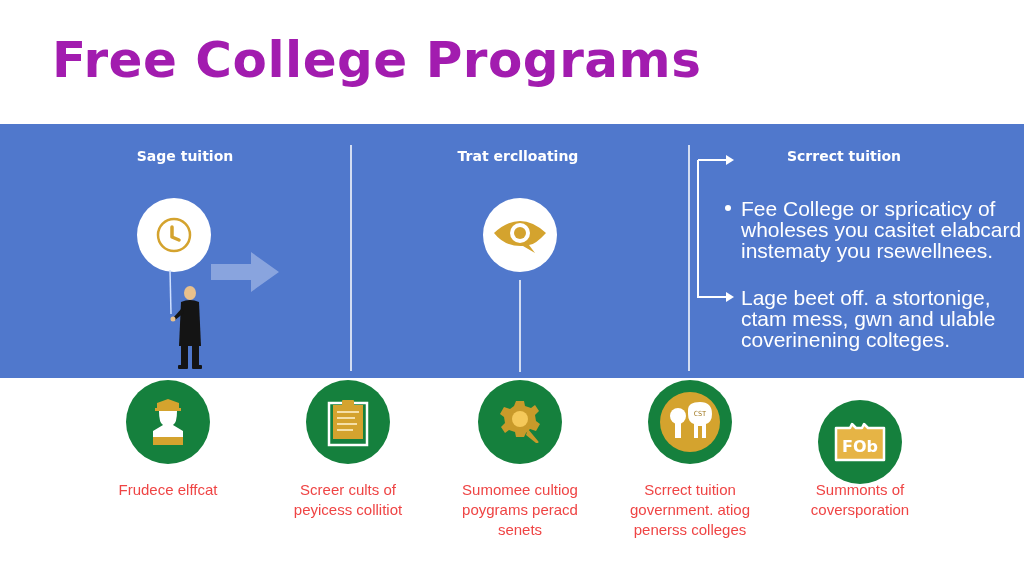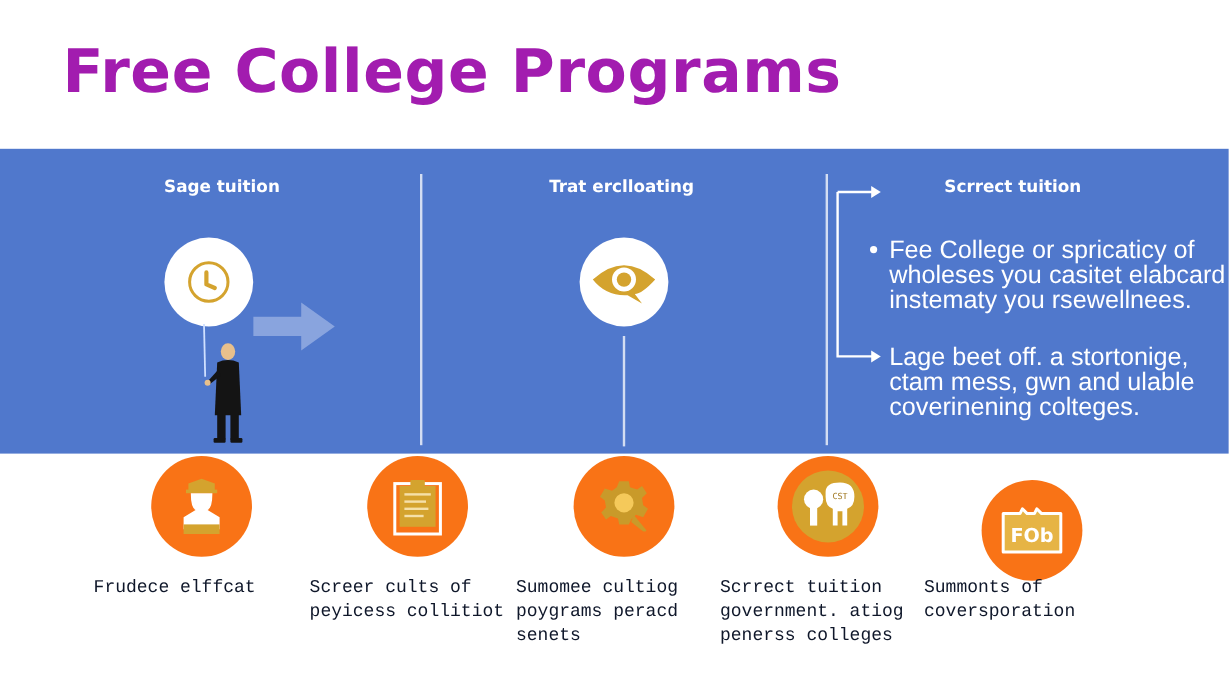--- a/index.html
+++ b/index.html
@@ -31,26 +31,26 @@
     display: flex; align-items: center; justify-content: center;
   }
 
   .bullet-text {
     position: absolute; color: #ffffff;
     font-family: "Liberation Sans", sans-serif; font-size: 21px; line-height: 21px;
   }
 
   .gold-circle {
     position: absolute; width: 84px; height: 84px; border-radius: 50%;
-    background: #f97316; display: flex; align-items: center; justify-content: center;
+    background: #15803d; display: flex; align-items: center; justify-content: center;
   }
 
   .caption {
-    position: absolute; width: 180px; color: #0f172a;
-    font-family: Liberation Mono, monospace; font-size: 15px; line-height: 20px;
+    position: absolute; width: 180px; text-align: center; color: #ef4444;
+    font-family: Liberation Sans, sans-serif; font-size: 15px; line-height: 20px;
   }
   .caption span { display: block; }
 </style>
 </head>
 <body>
 
 <div class="title">Free College Programs</div>
 
 <div class="band"></div>
 

